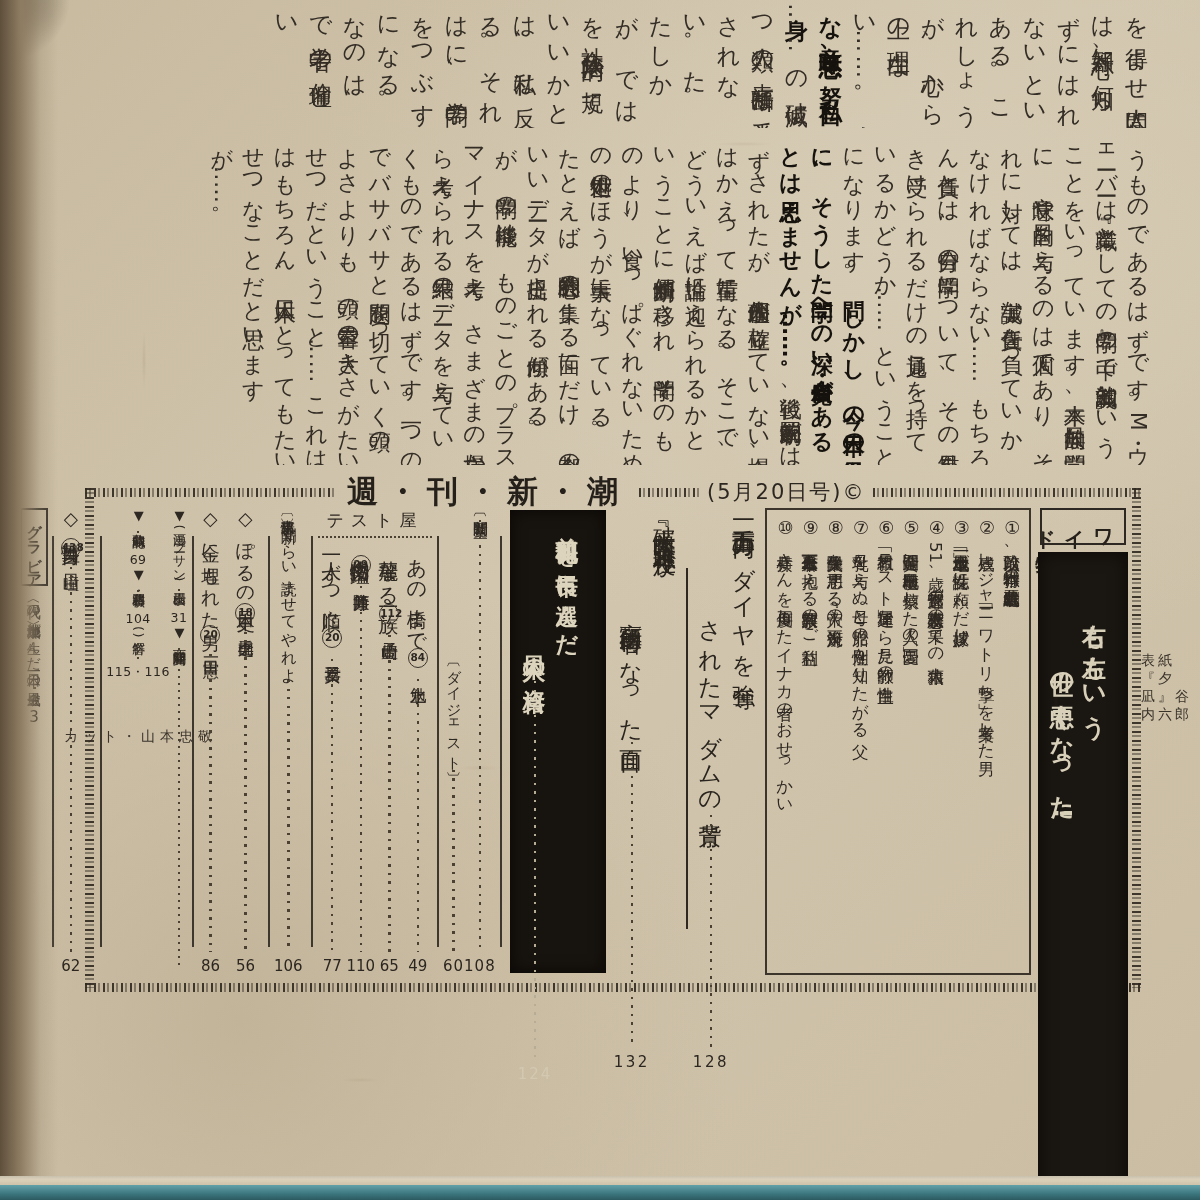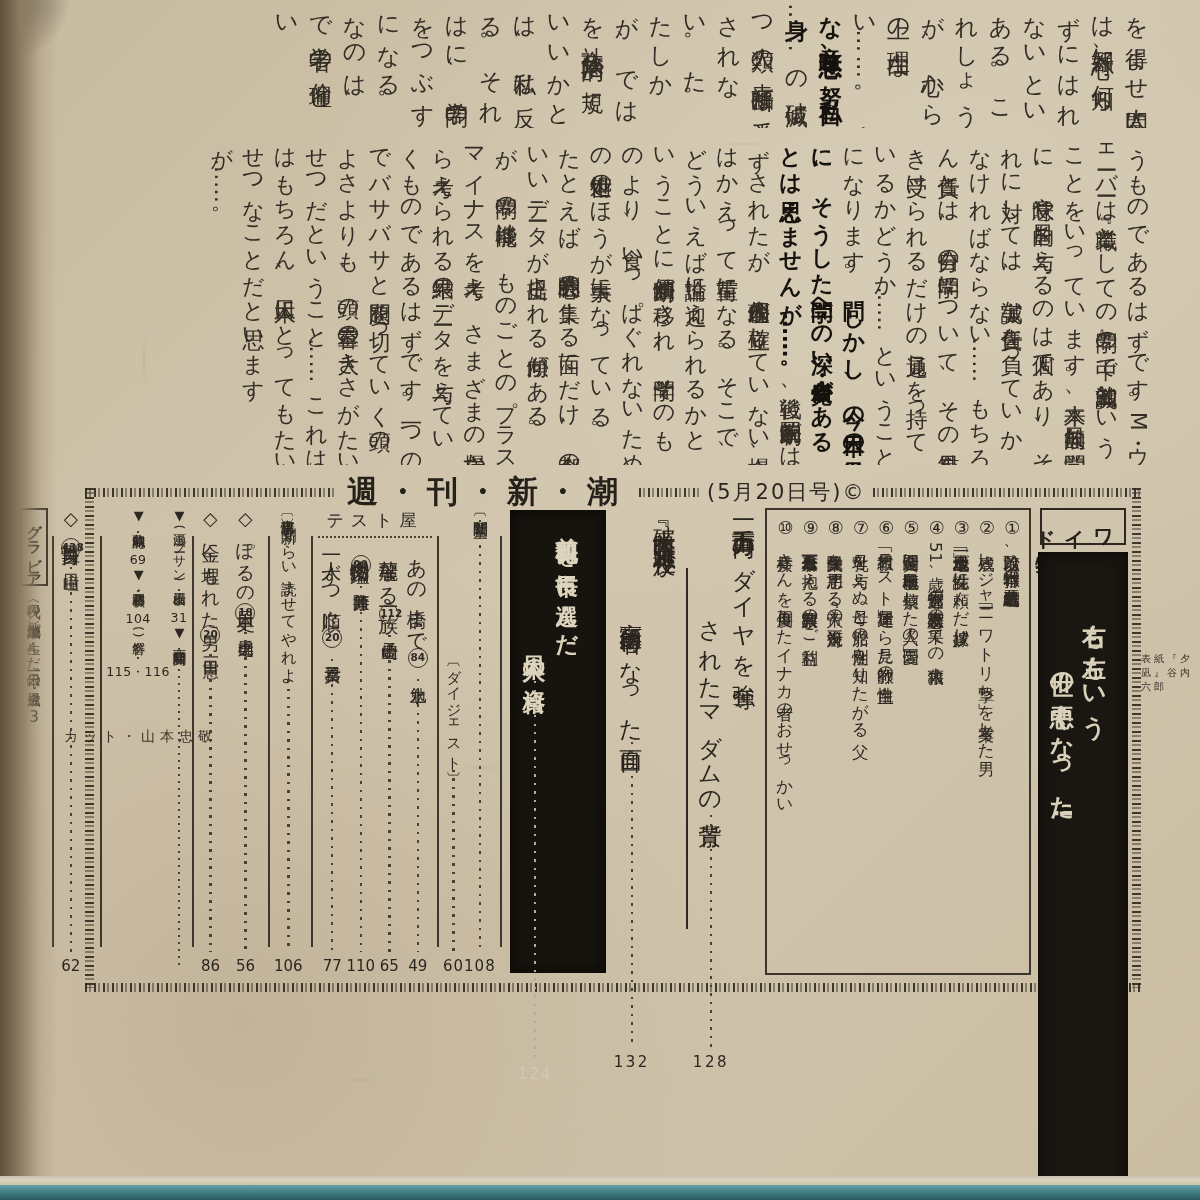--- a/index.html
+++ b/index.html
@@ -31,21 +31,21 @@
     background:linear-gradient(180deg,#63a2aa 0%,#3e7880 55%,#2c5a61 100%);}
   .page-edge{position:absolute;left:0;right:0;bottom:15px;height:9px;
     background:linear-gradient(180deg,rgba(0,0,0,.12),rgba(0,0,0,0) 40%),linear-gradient(180deg,#e3dac5,#cfc3a9);}
 
   
   .vband{position:absolute;writing-mode:vertical-rl;text-orientation:mixed;
     color:#332d25;overflow:hidden;}
   .band1{top:0;left:58px;width:1096px;height:128px;font-size:23px;line-height:34px;letter-spacing:3px;}
   .band2{top:133px;left:58px;width:1096px;height:332px;font-size:22px;line-height:31.6px;letter-spacing:.5px;}
   .bd{font-weight:bold;color:#16120d;}
-  .cover-credit{position:absolute;left:1141px;top:652px;height:300px;font-size:10px;letter-spacing:3px;color:#3a332a;}
+  .cover-credit{position:absolute;left:1141px;top:652px;height:300px;font-size:14px;letter-spacing:3px;color:#3a332a;}
   .cut-credit{position:absolute;left:64px;top:728px;height:220px;font-size:14px;letter-spacing:5px;color:#3a332a;}
 
   
   .tocbox{position:absolute;left:85px;top:448px;width:1056px;height:546px;}
   .wv{position:absolute;pointer-events:none;}
   .wv-h{height:9px;background:repeating-linear-gradient(90deg,rgba(47,40,31,.9) 0 1.6px,rgba(47,40,31,0) 1.6px 4.4px,rgba(47,40,31,.45) 4.4px 6px,rgba(47,40,31,0) 6px 9px);}
   .wv-v{width:9px;background:repeating-linear-gradient(180deg,rgba(47,40,31,.9) 0 1.6px,rgba(47,40,31,0) 1.6px 4.4px,rgba(47,40,31,.45) 4.4px 6px,rgba(47,40,31,0) 6px 9px);}
   .wv-left{left:0;top:40px;bottom:6px;}
   .wv-right{right:0;top:40px;bottom:6px;}
   .wv-bottom{left:0;right:0;bottom:2px;}

